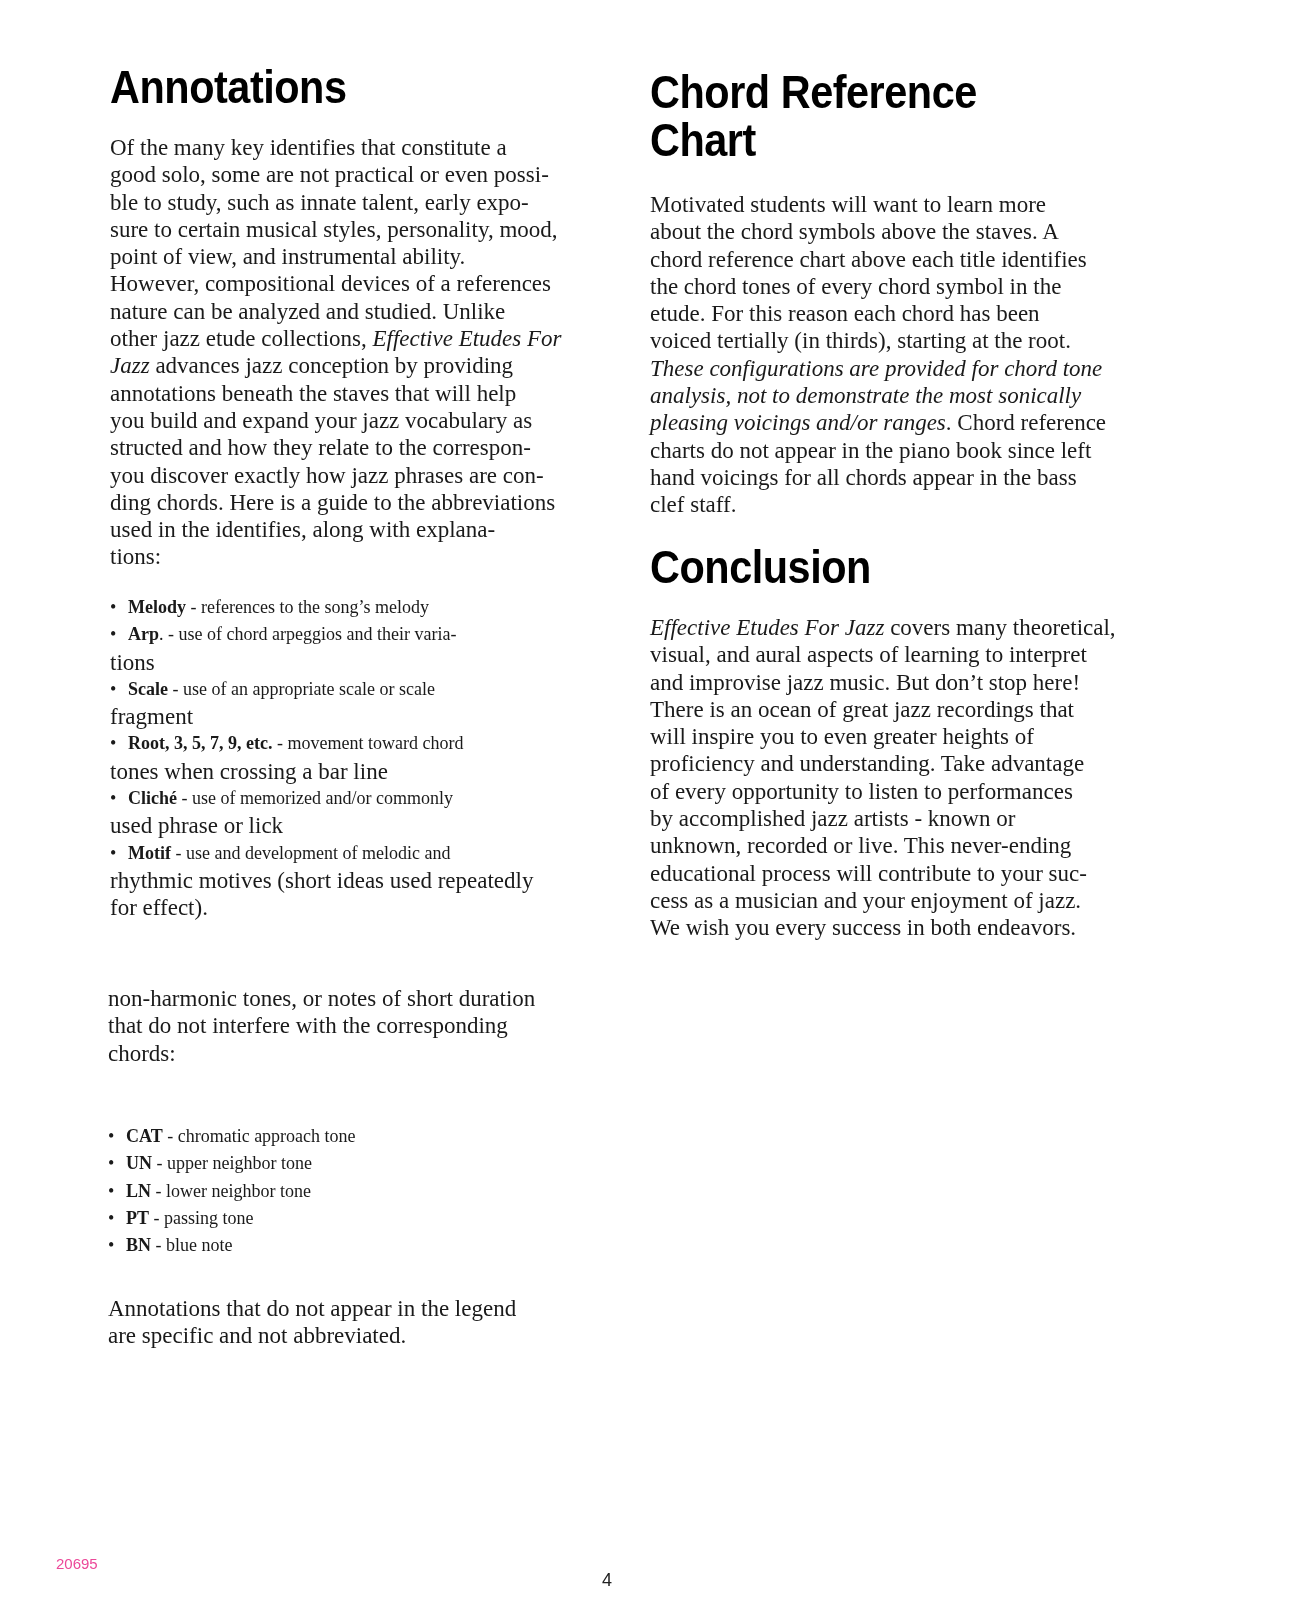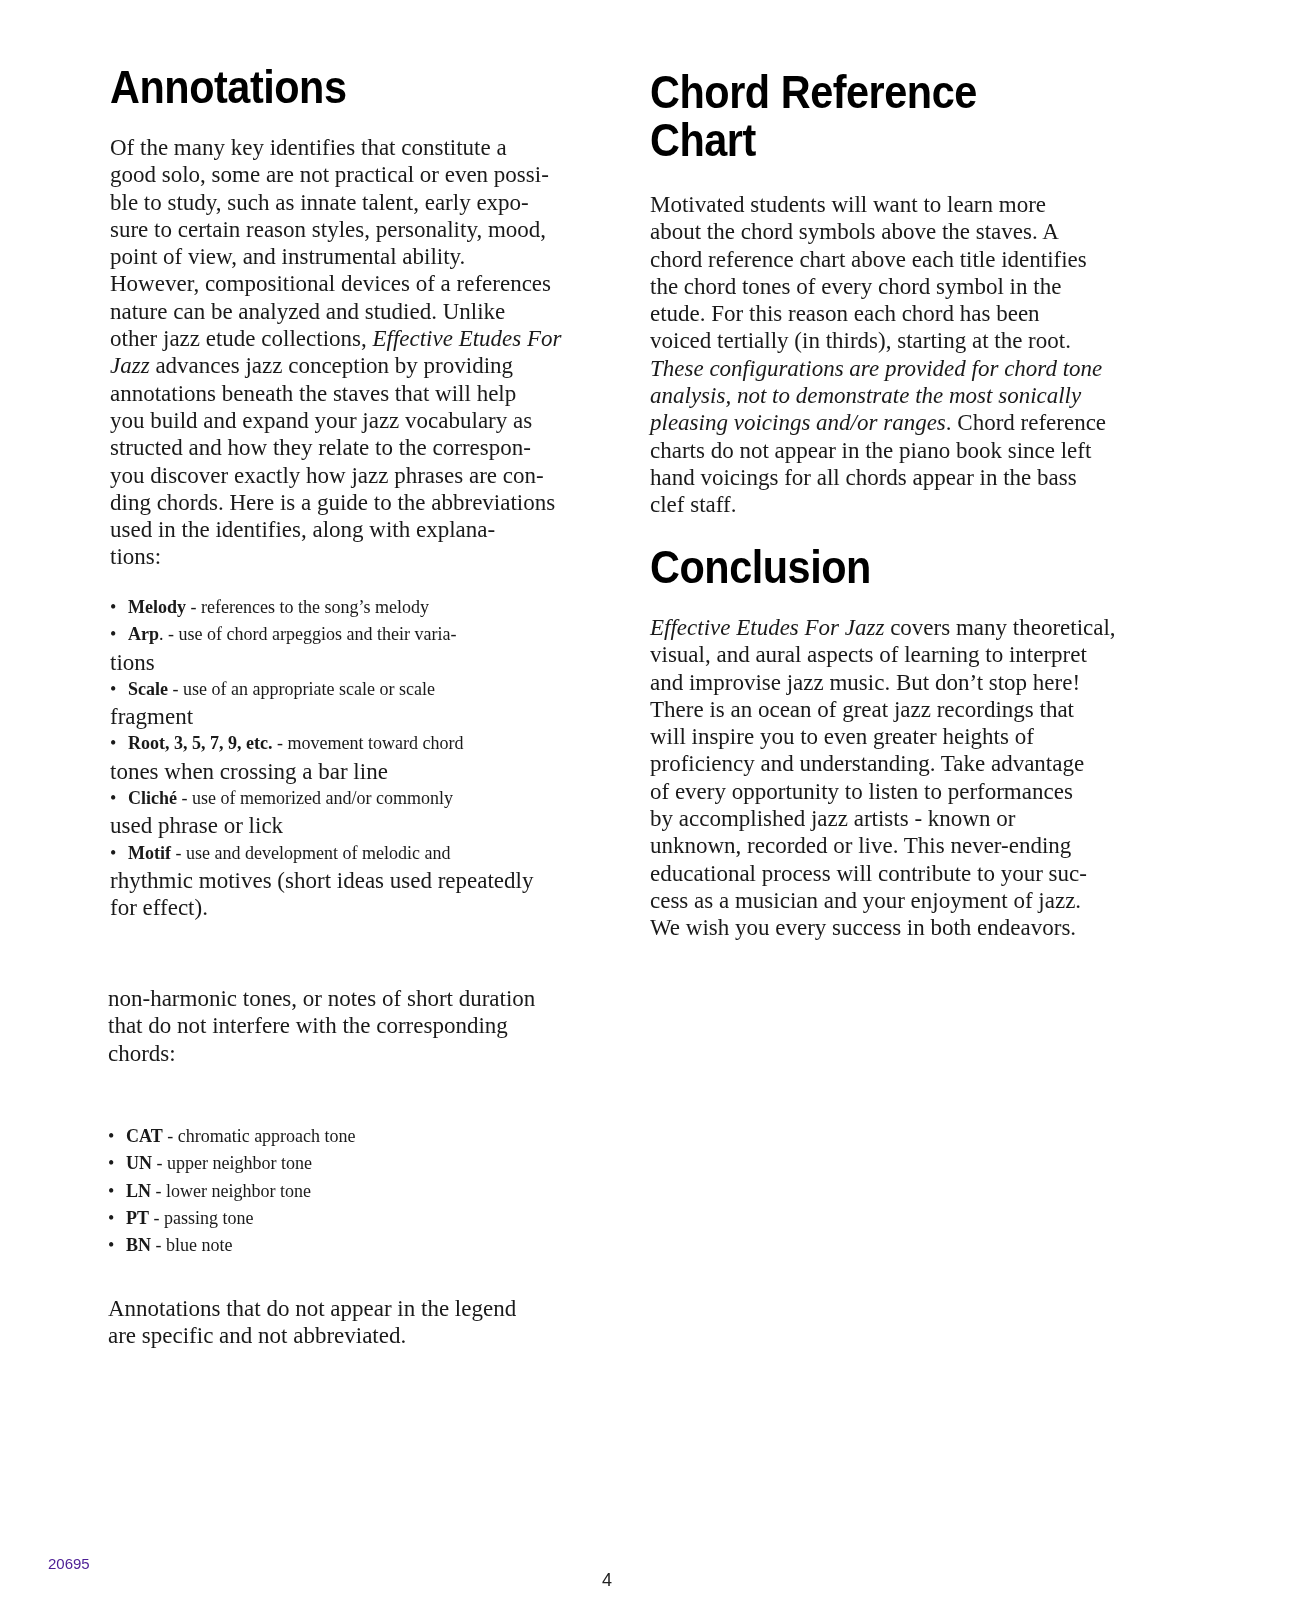--- a/index.html
+++ b/index.html
@@ -16,41 +16,41 @@
     font-weight: 900; font-size: 46px; line-height: 48px;
     letter-spacing: -0.5px; margin: 0; color: #000;
     transform: scaleX(0.9); transform-origin: left center;
   }
   .line { font-size: 23px; line-height: 27.3px; white-space: nowrap; }
   .bullet-line { font-size: 18px; line-height: 27.3px; white-space: nowrap; }
   .bullet { display: inline-block; width: 18px; }
   b { font-weight: 700; }
   i { font-style: italic; }
   .footer-code {
-    position: absolute; left: 48px; top: 1555px;
+    position: absolute; left: 56px; top: 1555px;
     font-family: "Liberation Sans", "DejaVu Sans", sans-serif;
-    font-size: 15px; color: #4c1d95;
+    font-size: 15px; color: #ec4899;
   }
   .page-number {
     position: absolute; left: 602px; top: 1570px;
     font-family: "Liberation Sans", "DejaVu Sans", sans-serif;
     font-size: 18px; color: #222;
   }
 </style>
 </head>
 <body>
 
 <div class="col col-left">
   <h1 style="position:absolute; top:63px; left:0;">Annotations</h1>
 
   <div style="position:absolute; top:134px; left:0;">
     <div class="line">Of the many key identifies that constitute a</div>
     <div class="line">good solo, some are not practical or even possi-</div>
     <div class="line">ble to study, such as innate talent, early expo-</div>
-    <div class="line">sure to certain reason styles, personality, mood,</div>
+    <div class="line">sure to certain musical styles, personality, mood,</div>
     <div class="line">point of view, and instrumental ability.</div>
     <div class="line">However, compositional devices of a references</div>
     <div class="line">nature can be analyzed and studied. Unlike</div>
     <div class="line"><span>other jazz etude collections, </span><i>Effective Etudes For</i></div>
     <div class="line"><i>Jazz</i><span> advances jazz conception by providing</span></div>
     <div class="line">annotations beneath the staves that will help</div>
     <div class="line">you build and expand your jazz vocabulary as</div>
     <div class="line">structed and how they relate to the correspon-</div>
     <div class="line">you discover exactly how jazz phrases are con-</div>
     <div class="line">ding chords. Here is a guide to the abbreviations</div>

